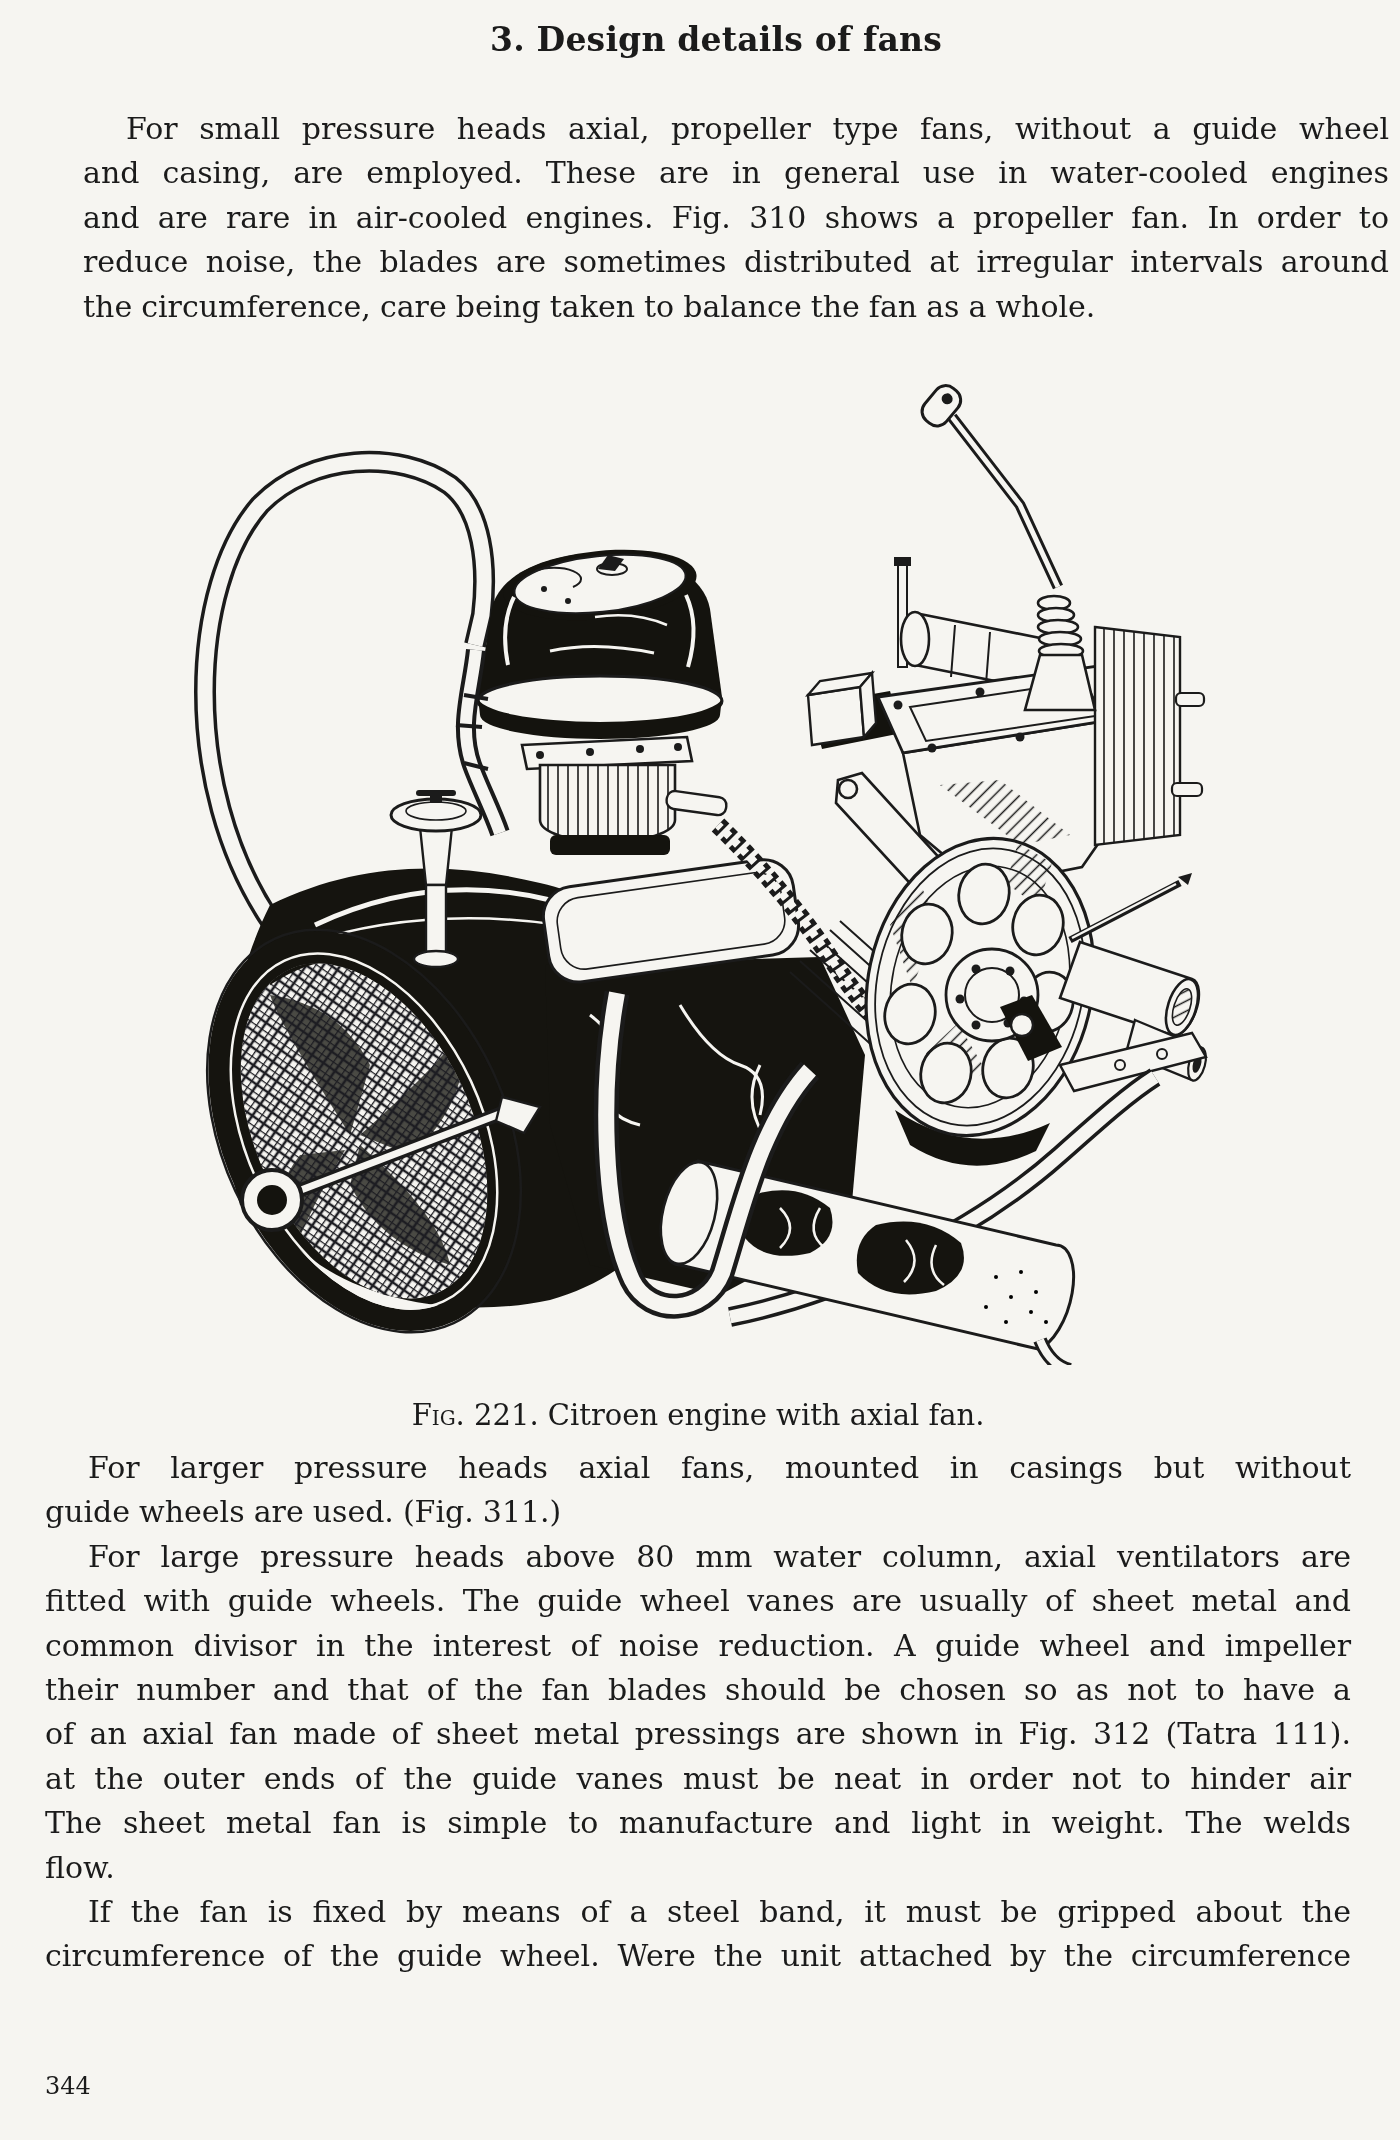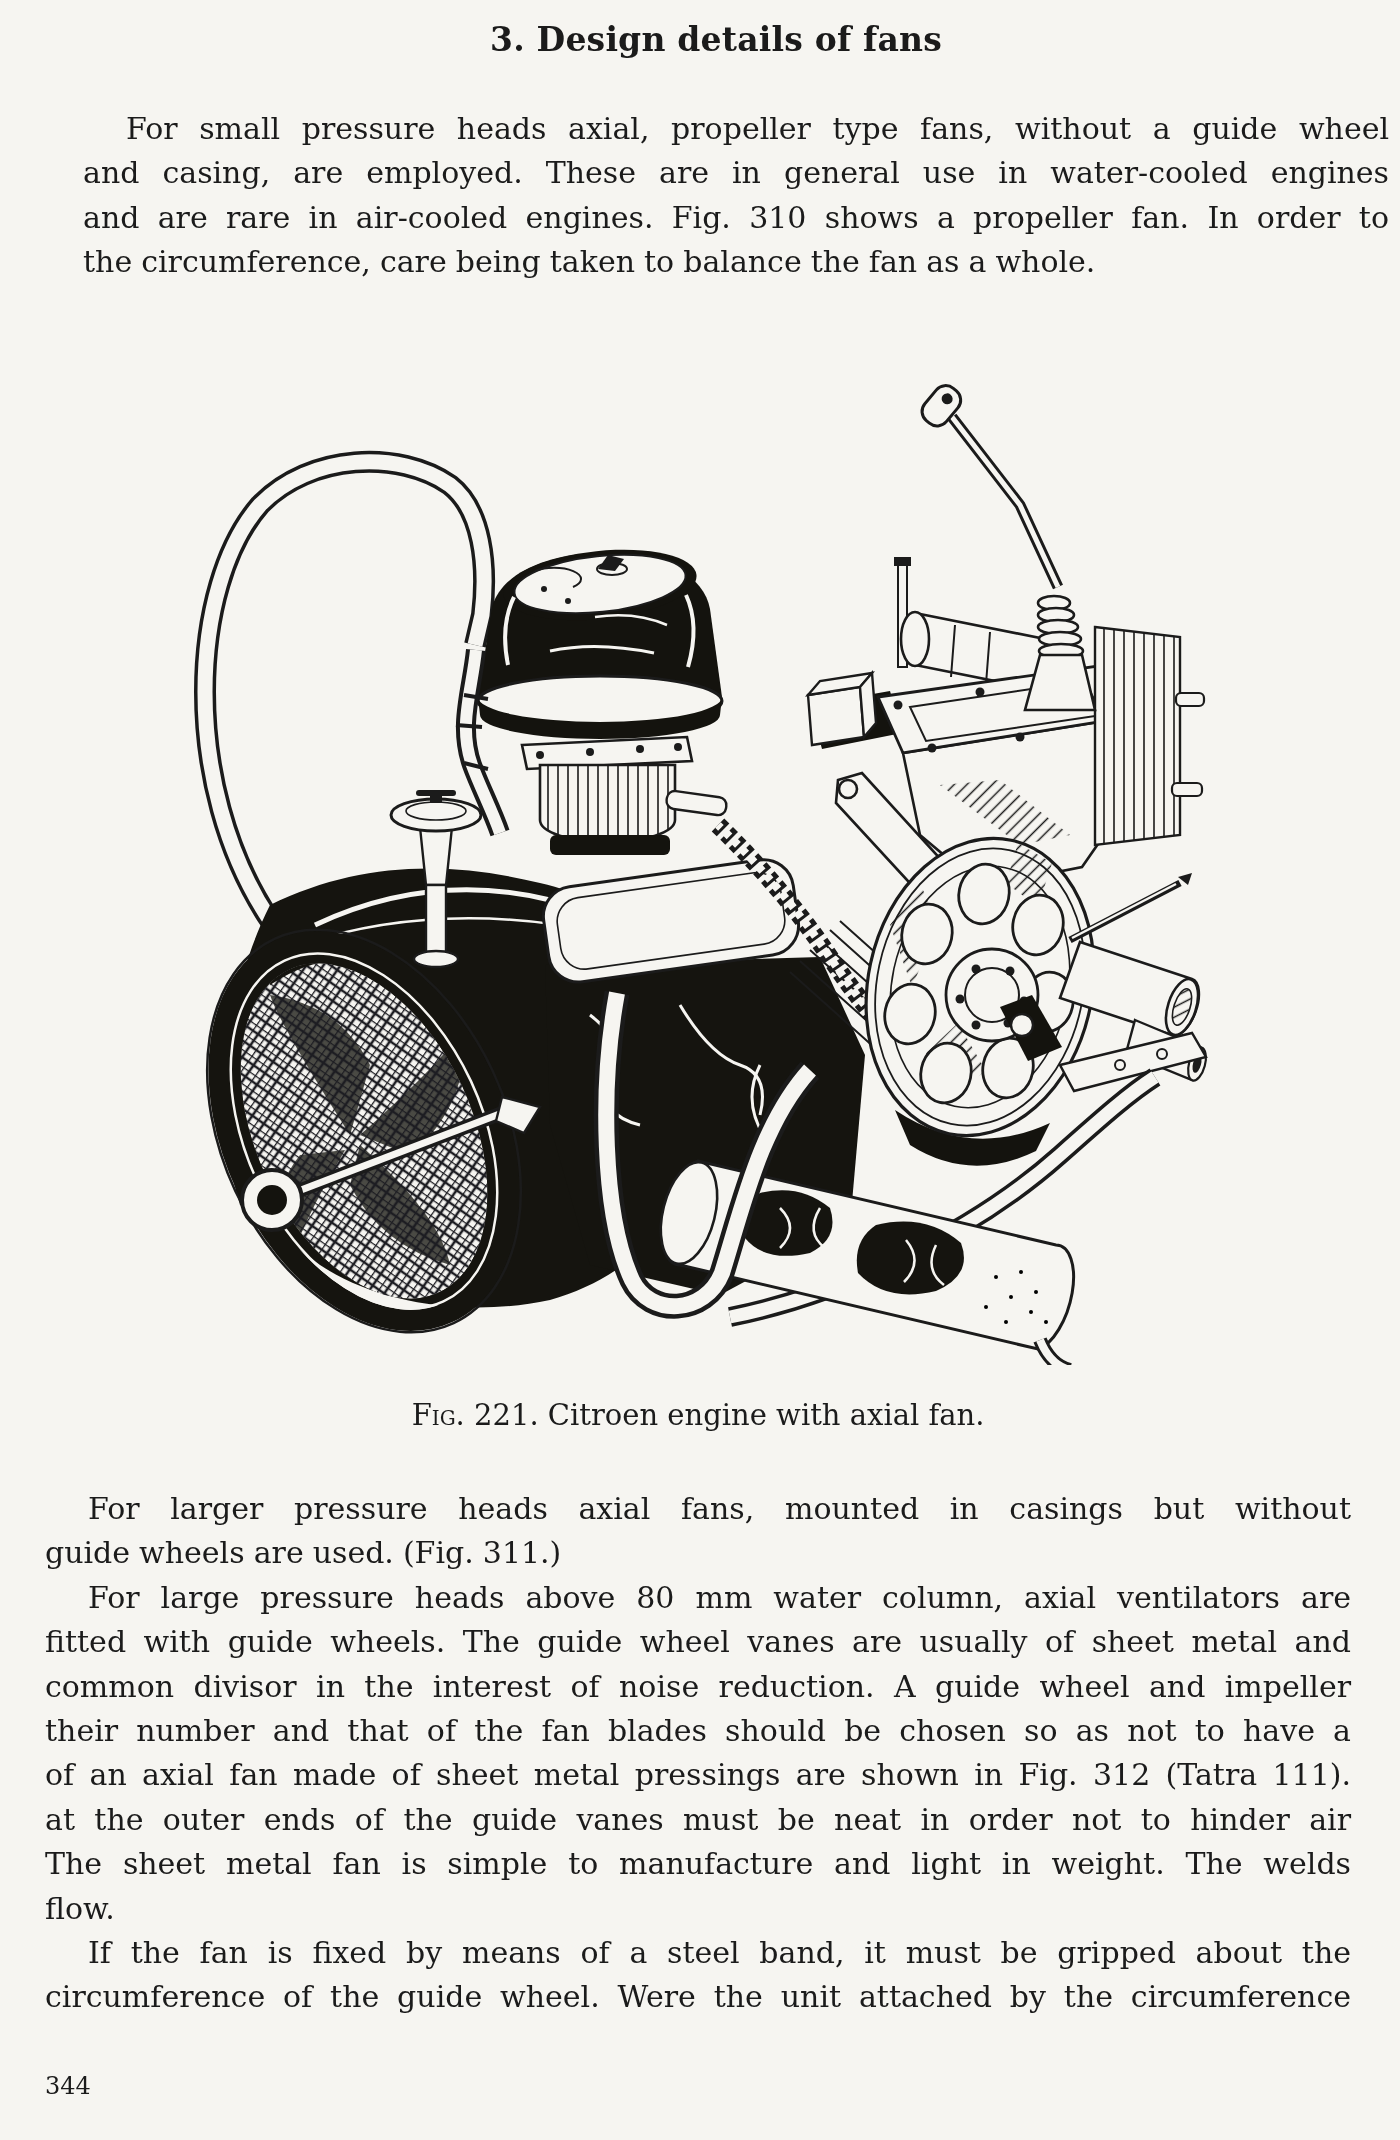--- a/index.html
+++ b/index.html
@@ -1,37 +1,38 @@
 <!DOCTYPE html>
 <html><head>
 <meta charset="utf-8">
 <style>
   html,body{margin:0;padding:0;width:1400px;height:2140px;background:#f6f5f1;overflow:hidden;}
   body{font-family:"DejaVu Serif",serif;color:#1b1b1b;position:relative;}
   .title{position:absolute;top:20px;left:16px;width:1400px;text-align:center;font-size:33px;font-weight:bold;letter-spacing:0.2px;}
   .textblock{position:absolute;left:45px;width:1306px;font-size:30px;line-height:44.4px;}
   #para1{top:107px;margin-left:38px;}
-  #paras234{top:1487px;}
+  #paras234{top:1446px;}
   .pline{text-align:justify;text-align-last:justify;word-spacing:-0.5px;}
   .pline.endline{text-align-last:left;}
   .pline.first{text-indent:43px;}
   .caption{position:absolute;top:1398px;left:45px;width:1306px;text-align:center;font-size:29px;}
   .smallcaps{font-variant:small-caps;}
   .pagenum{position:absolute;top:2072px;left:45px;font-size:24px;}
   #figsvg{position:absolute;left:120px;top:365px;}
 </style>
 </head>
 <body>
 
 <div class="title">3. Design details of fans</div>
 
 <div class="textblock" id="para1">
     <div class="pline first">For small pressure heads axial, propeller type fans, without a guide wheel</div>
     <div class="pline">and casing, are employed. These are in general use in water-cooled engines</div>
     <div class="pline">and are rare in air-cooled engines. Fig. 310 shows a propeller fan. In order to</div>
+    <div class="pline">reduce noise, the blades are sometimes distributed at irregular intervals around</div>
     <div class="pline endline">the circumference, care being taken to balance the fan as a whole.</div>
   </div>
 
 <svg id="figsvg" width="1125" height="1000" viewBox="0 0 1125 1000">
   <defs>
     <pattern id="hat" width="9" height="9" patternUnits="userSpaceOnUse" patternTransform="rotate(45)">
       <line x1="4.5" y1="0" x2="4.5" y2="9" stroke="#1b1b1b" stroke-width="1.5"></line>
     </pattern>
     <pattern id="mesh" width="14" height="14" patternUnits="userSpaceOnUse" patternTransform="rotate(35)">
       <path d="M0 0H14M0 7H14M0 0V14M7 0V14" stroke="#1d1d22" stroke-width="2.6" fill="none"></path>

